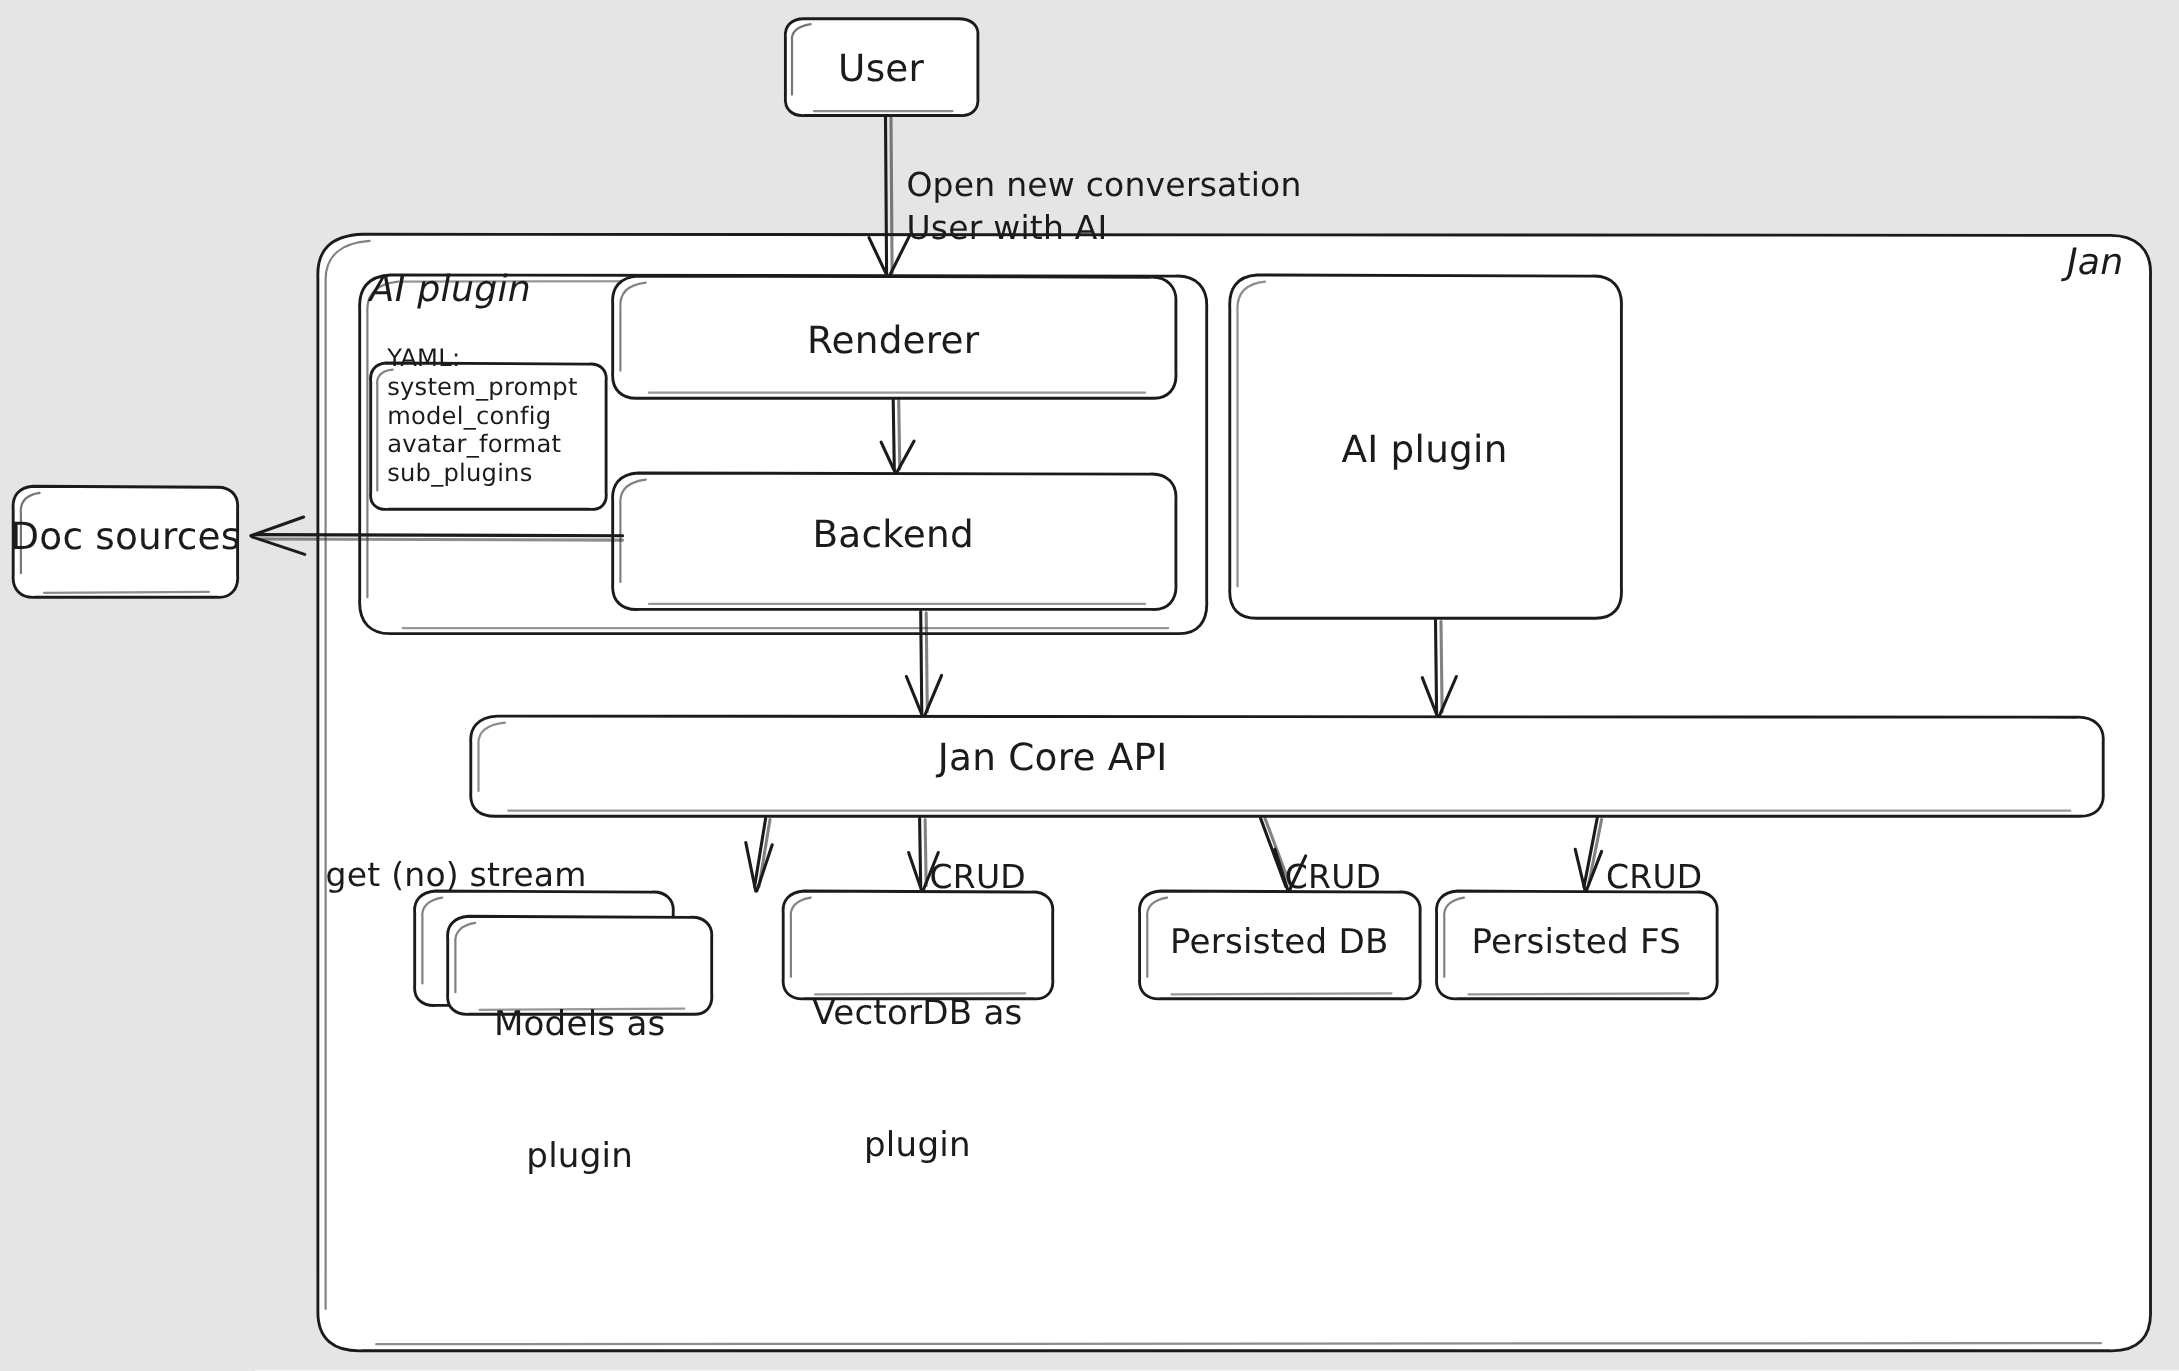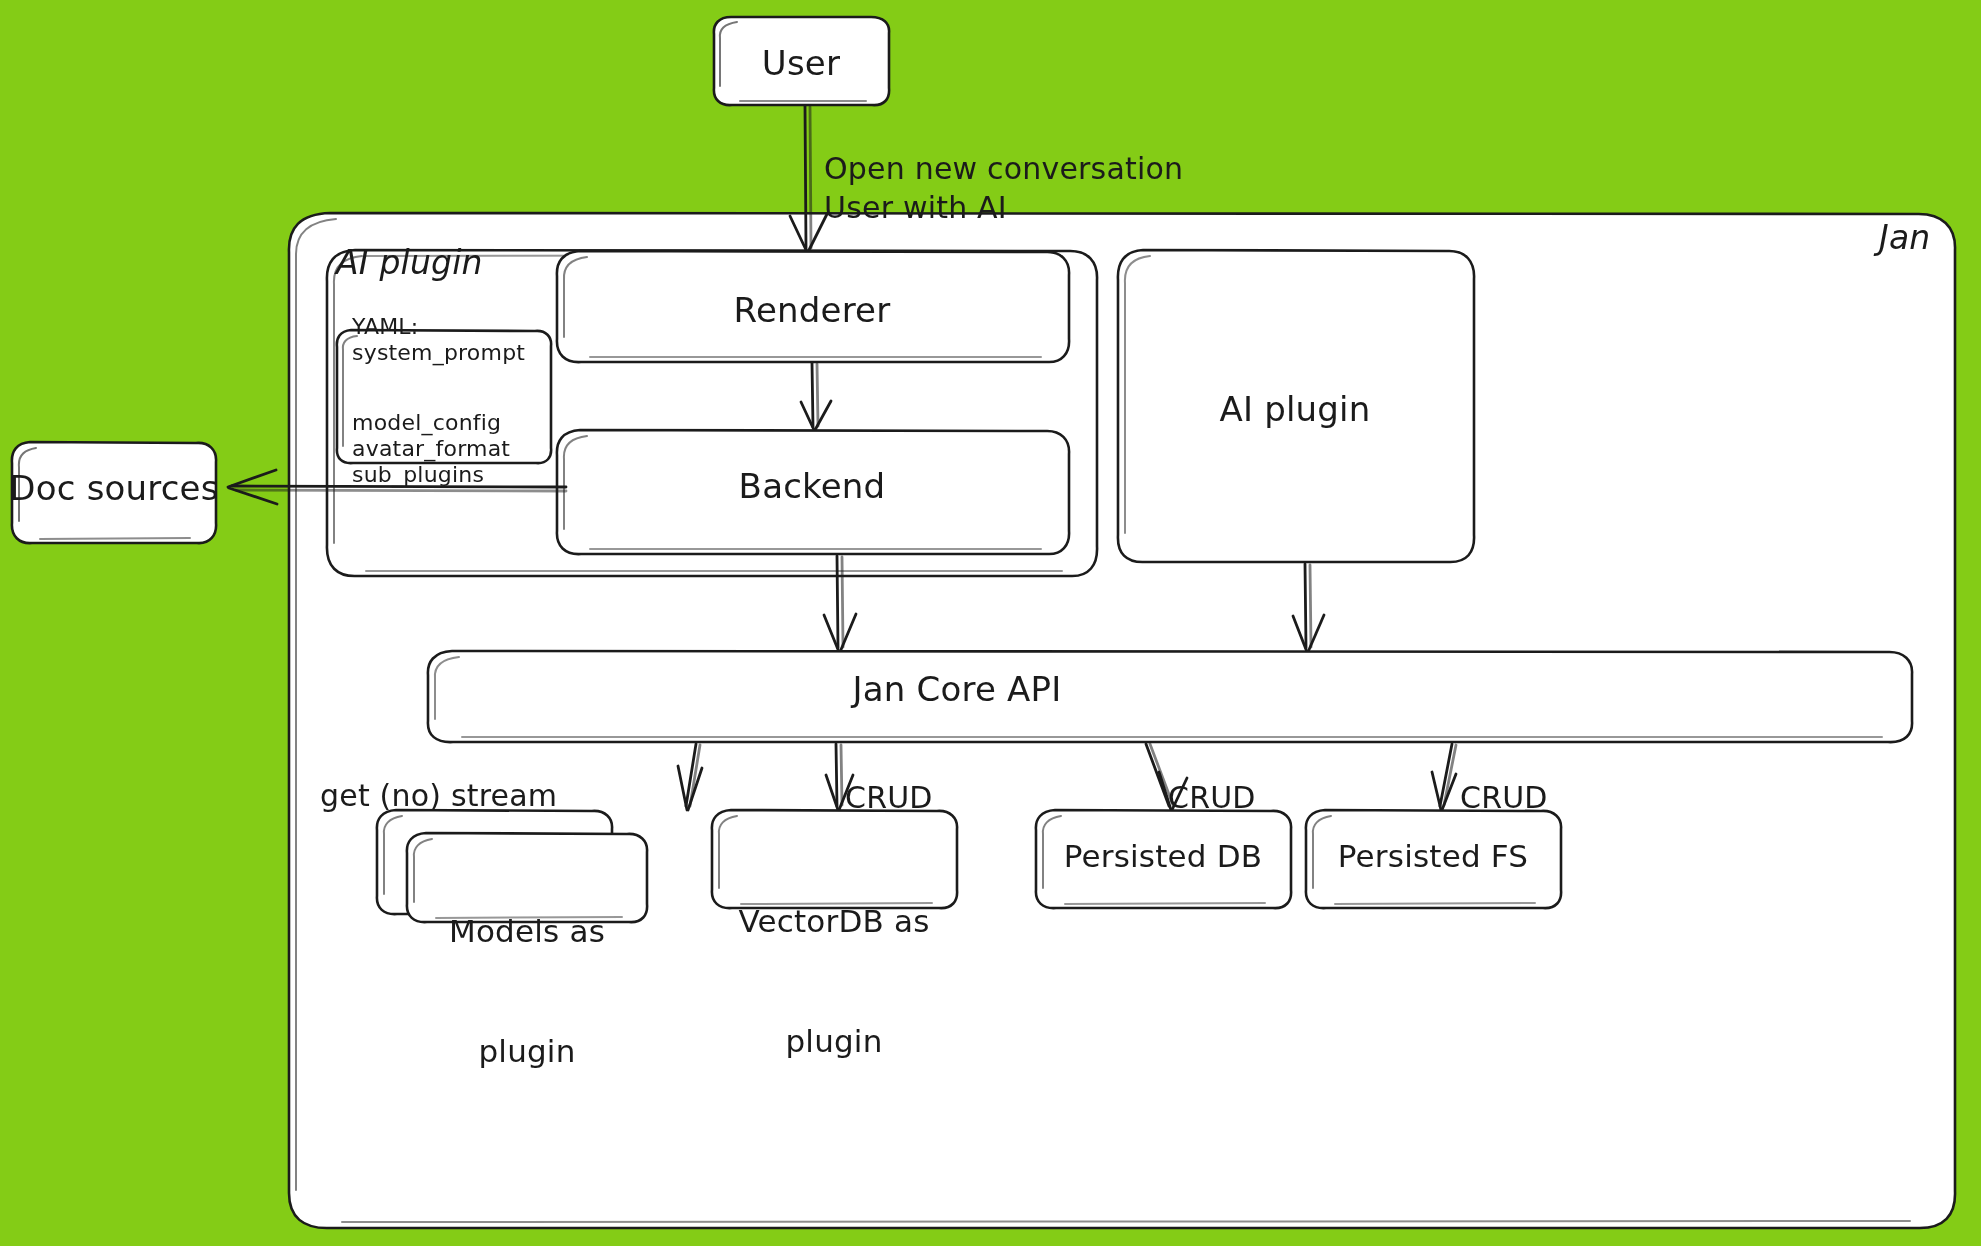--- a/index.html
+++ b/index.html
@@ -8,21 +8,21 @@
     padding: 0;
     background: #ffffff;
   }
   body {
     font-family: "Liberation Sans", sans-serif;
   }
   #stage {
     position: relative;
     width: 1981px;
     height: 1246px;
-    background: #84cc16;
+    background: #e5e5e5;
     overflow: hidden;
   }
   #sketch {
     position: absolute;
     inset: 0;
     width: 1981px;
     height: 1246px;
   }
   
   .lbl {
@@ -290,28 +290,28 @@
 
   <div class="lbl node-label ctr" style="left:812px; top:466px;">Backend</div>
 
   <div class="lbl node-label ctr" style="left:1295px; top:389px;">AI plugin</div>
 
   <div class="lbl node-label ctr" style="left:114px; top:468px;">Doc sources</div>
 
   <div style="position:absolute; left:352px; top:314px; width:195px;">
     <div class="lbl yaml-label" style="position:static;">YAML:</div>
     <div class="lbl yaml-label" style="position:static;">system_prompt</div>
-    <div class="lbl yaml-label" style="position:static;margin-top:44px;">model_config</div>
+    <div class="lbl yaml-label" style="position:static;">model_config</div>
     <div class="lbl yaml-label" style="position:static;">avatar_format</div>
     <div class="lbl yaml-label" style="position:static;">sub_plugins</div>
   </div>
 
   <div class="lbl node-label ctr" style="left:957px; top:669px;">Jan Core API</div>
 
-  <div class="lbl edge-label" style="left:280px; top:751px;padding-left:40px;">get (no) stream</div>
+  <div class="lbl edge-label" style="left:296px; top:751px;">get (no) stream</div>
 
   <div class="lbl edge-label" style="left:845px; top:753px;">CRUD</div>
 
   <div class="lbl edge-label" style="left:1168px; top:753px;">CRUD</div>
 
   <div class="lbl edge-label" style="left:1460px; top:753px;">CRUD</div>
 
   <div class="lbl node-label-sm multiline ctr" style="left:527px; top:831px; width:240px;">
     <div style="position:static;text-align:center;">Models as</div>
     <div style="position:static;">plugin</div>

